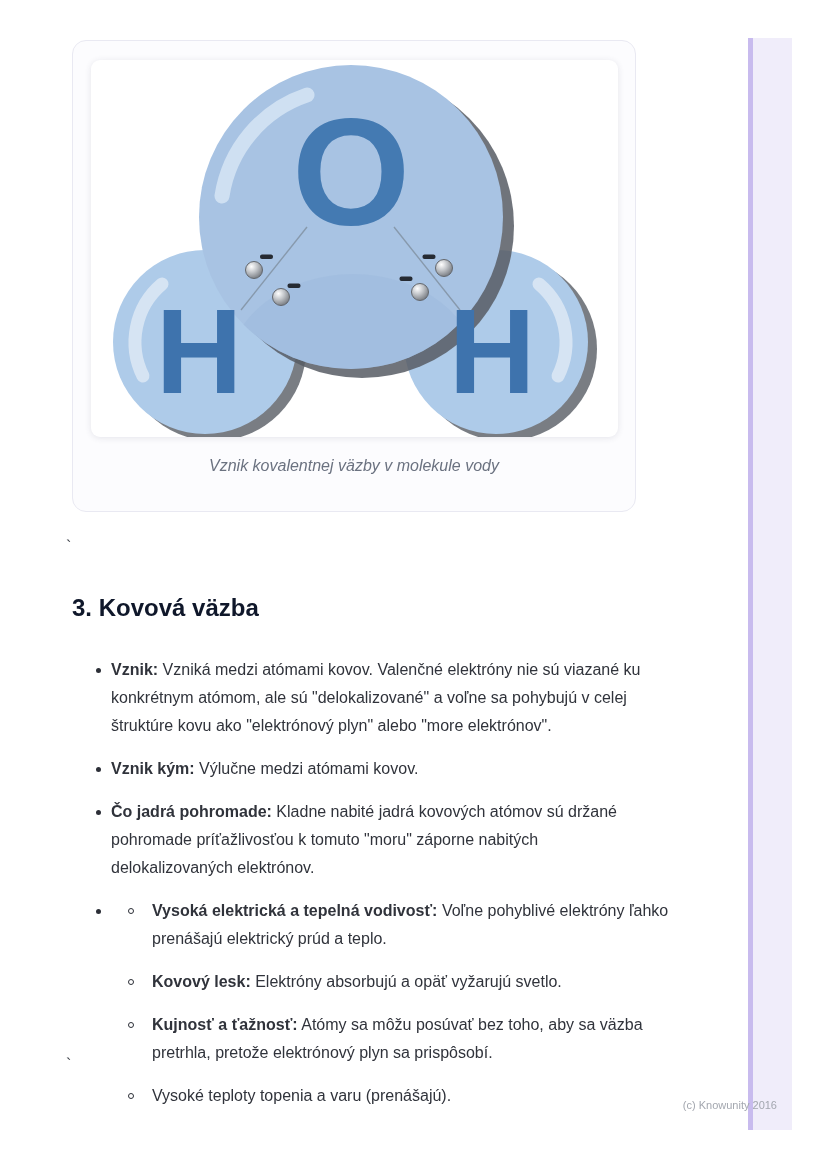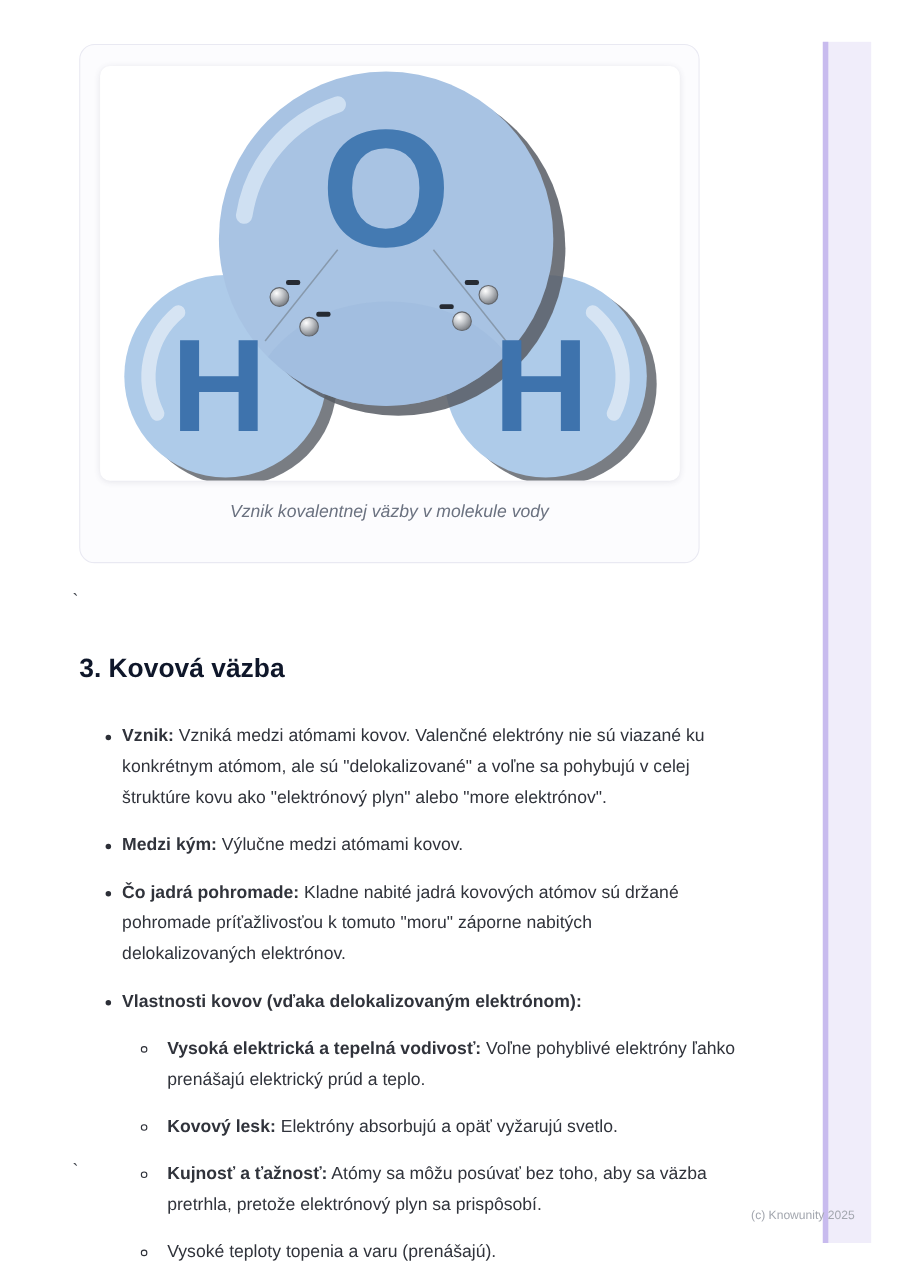--- a/index.html
+++ b/index.html
@@ -104,27 +104,27 @@
     <div class="figure-caption">Vznik kovalentnej väzby v molekule vody</div>
   </div>
 
   <span class="tick tick-top">`</span>
   <span class="tick tick-bottom">`</span>
 
   <h2 class="section-heading">3. Kovová väzba</h2>
 
   <ul class="doc-list">
       <li class="main-item"><span class="item-text"><span class="item-label">Vznik:</span> Vzniká medzi atómami kovov. Valenčné elektróny nie sú viazané ku konkrétnym atómom, ale sú "delokalizované" a voľne sa pohybujú v celej štruktúre kovu ako "elektrónový plyn" alebo "more elektrónov".</span></li>
-      <li class="main-item"><span class="item-text"><span class="item-label">Medzi kým:</span> Výlučne medzi atómami kovov.</span></li>
+      <li class="main-item"><span class="item-text"><span class="item-label">Vznik kým:</span> Výlučne medzi atómami kovov.</span></li>
       <li class="main-item"><span class="item-text"><span class="item-label">Čo jadrá pohromade:</span> Kladne nabité jadrá kovových atómov sú držané pohromade príťažlivosťou k tomuto "moru" záporne nabitých delokalizovaných elektrónov.</span></li>
-      <li class="main-item"><span class="item-text"><span class="item-label">Vlastnosti kovov (vďaka delokalizovaným elektrónom):</span></span><ul class="sub-list">
+      <li class="main-item"><ul class="sub-list">
           <li class="sub-item"><span class="item-text"><span class="item-label">Vysoká elektrická a tepelná vodivosť:</span> Voľne pohyblivé elektróny ľahko prenášajú elektrický prúd a teplo.</span></li>
           <li class="sub-item"><span class="item-text"><span class="item-label">Kovový lesk:</span> Elektróny absorbujú a opäť vyžarujú svetlo.</span></li>
           <li class="sub-item"><span class="item-text"><span class="item-label">Kujnosť a ťažnosť:</span> Atómy sa môžu posúvať bez toho, aby sa väzba pretrhla, pretože elektrónový plyn sa prispôsobí.</span></li>
           <li class="sub-item"><span class="item-text">Vysoké teploty topenia a varu (prenášajú).</span></li>
         </ul></li>
     </ul>
 
   <div class="side-strip"></div>
 
-  <div class="page-footer">(c) Knowunity 2025</div>
+  <div class="page-footer">(c) Knowunity 2016</div>
 
 </div>
 
 </body></html>

